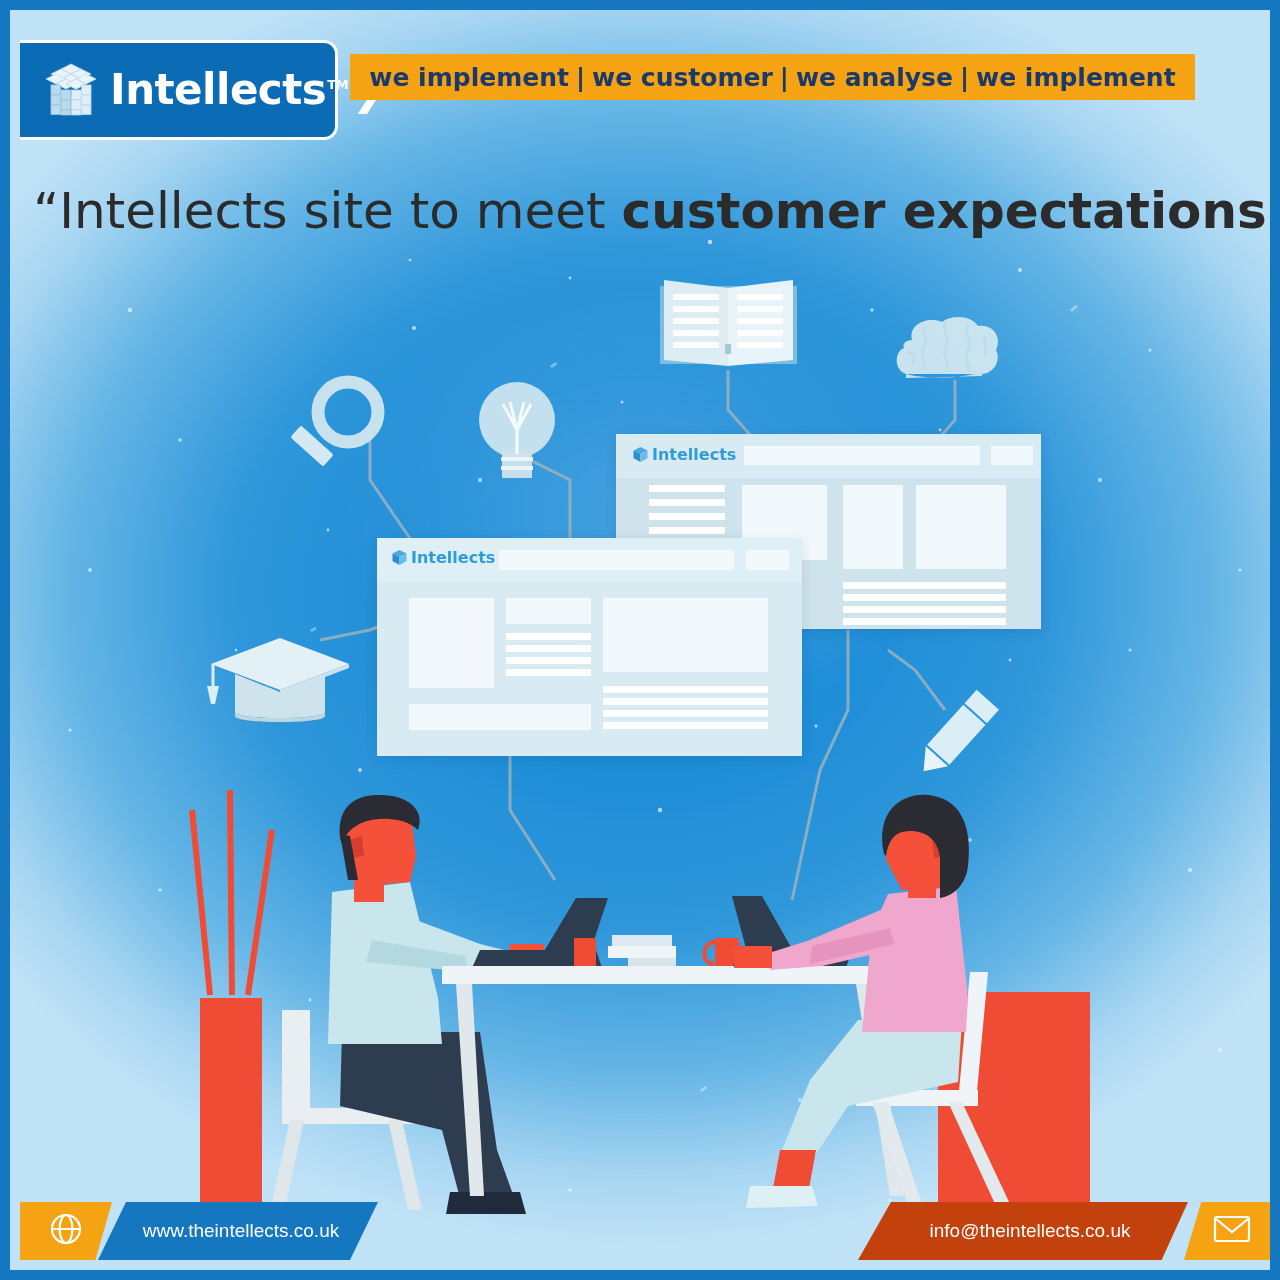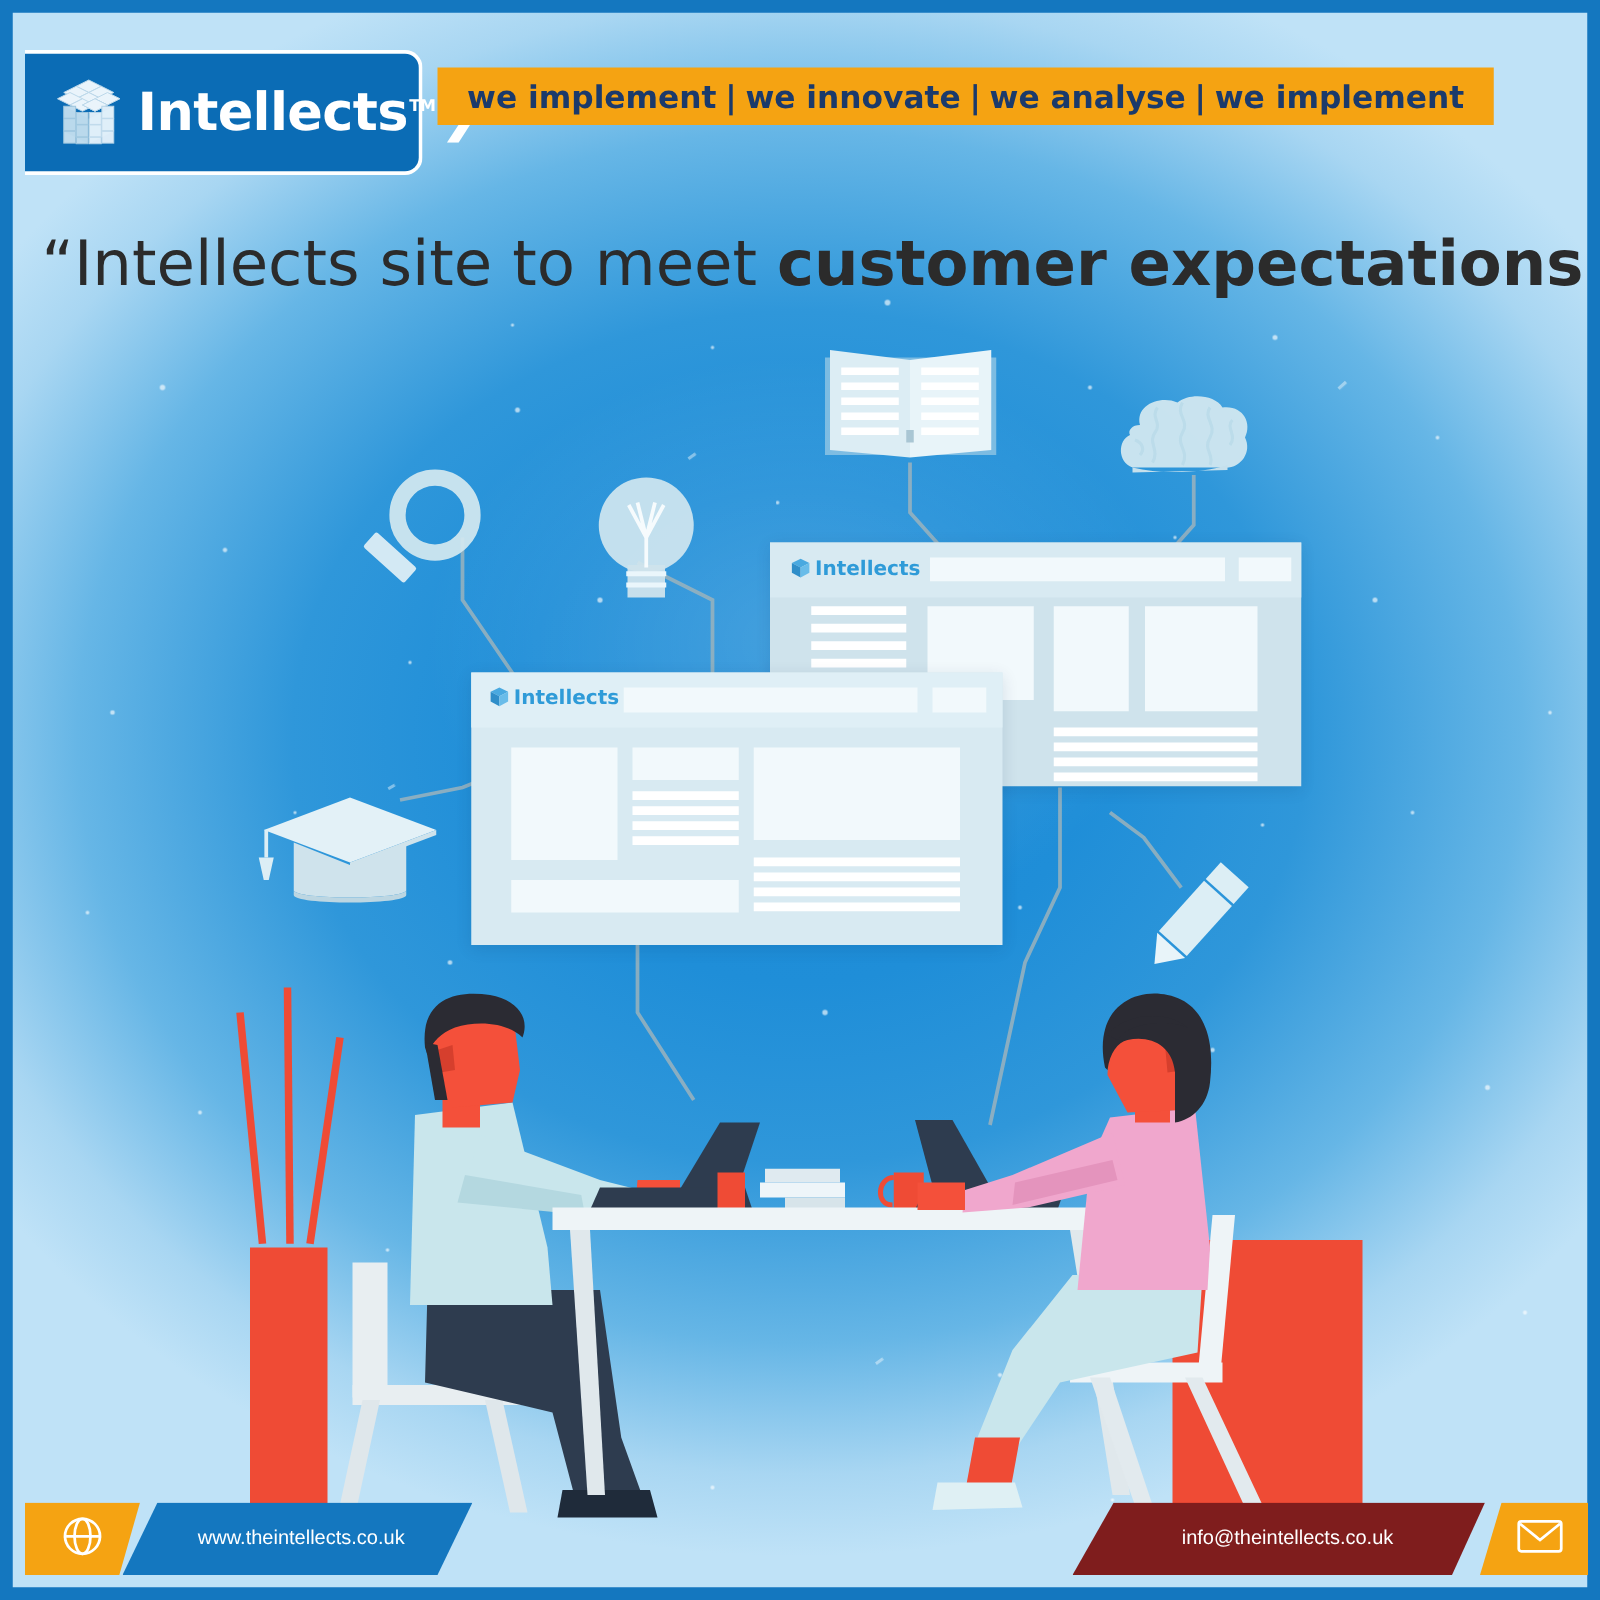--- a/index.html
+++ b/index.html
@@ -81,30 +81,30 @@
     position:absolute;left:0;top:0;width:92px;height:58px;background:#f5a312;
     clip-path:polygon(0 0,100% 0,82% 100%,0 100%);
     display:flex;align-items:center;justify-content:center;
   }
   .fl-blue{
     position:absolute;left:78px;top:0;width:280px;height:58px;background:#1477bf;
     clip-path:polygon(10% 0,100% 0,90% 100%,0 100%);
     display:flex;align-items:center;justify-content:center;
   }
   .fr-blue{
-    position:absolute;right:92px;top:0;width:330px;height:58px;background:#7f1d1d;
+    position:absolute;right:92px;top:0;width:330px;height:58px;background:#c2410c;
     clip-path:polygon(10% 0,100% 0,92% 100%,0 100%);
     display:flex;align-items:center;justify-content:center;
   }
   .fr-orange{
     position:absolute;right:0;top:0;width:96px;height:58px;background:#f5a312;
     clip-path:polygon(18% 0,100% 0,100% 100%,0 100%);
     display:flex;align-items:center;justify-content:center;
   }
-  .ftxt{color:#ffffff;font-size:16px;font-family:"Liberation Sans",sans-serif;white-space:nowrap;}
+  .ftxt{color:#ffffff;font-size:19px;font-family:"Liberation Sans",sans-serif;white-space:nowrap;}
   .fr-blue .ftxt{padding-left:14px;}
   .fl-blue .ftxt{padding-left:6px;}
 </style>
 </head>
 <body>
 
 <div id="poster">
 
   <div class="bg"></div>
   <div class="bg-soft"></div>
@@ -429,21 +429,21 @@
           </g>
           <path d="M9,24 L29,34 L29,54 L9,44 Z" fill="#b3d4e9" opacity="0.35"></path>
           <path d="M49,24 L29,34 L29,54 L49,44 Z" fill="#e9f4fb" opacity="0.3"></path>
         </svg>
       </span>
       <span class="wordmark"><span>Intellects</span><span class="tm">TM</span><span class="chev">❯</span></span>
     </div>
 
     <div class="tagline-bar">
       <div class="tagline">
-        <span>we implement</span><span class="sep">|</span><span>we innovate</span><span class="sep">|</span><span>we analyse</span><span class="sep">|</span><span>we implement</span>
+        <span>we implement</span><span class="sep">|</span><span>we customer</span><span class="sep">|</span><span>we analyse</span><span class="sep">|</span><span>we implement</span>
       </div>
     </div>
   </div>
 
   <div class="headline">
     <span>“</span><span>Intellects site to meet </span><b>customer expectations</b>
   </div>
 
   <div class="footer">
     <div class="fl-orange">

